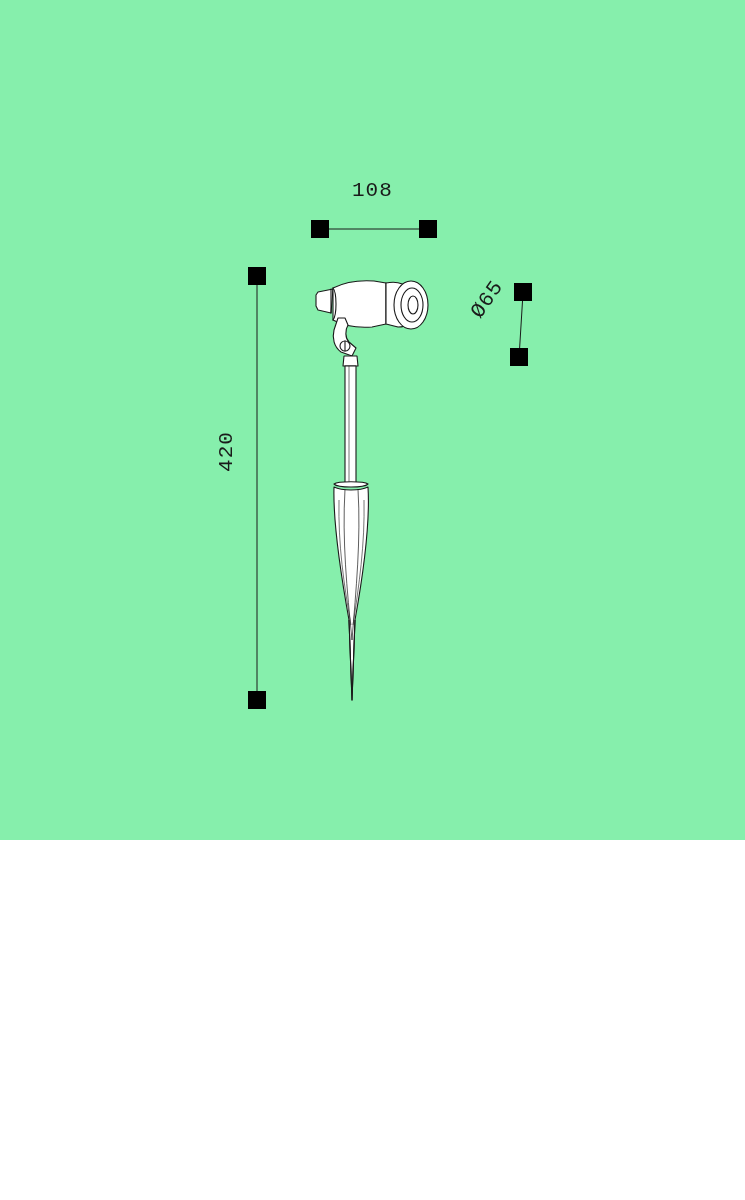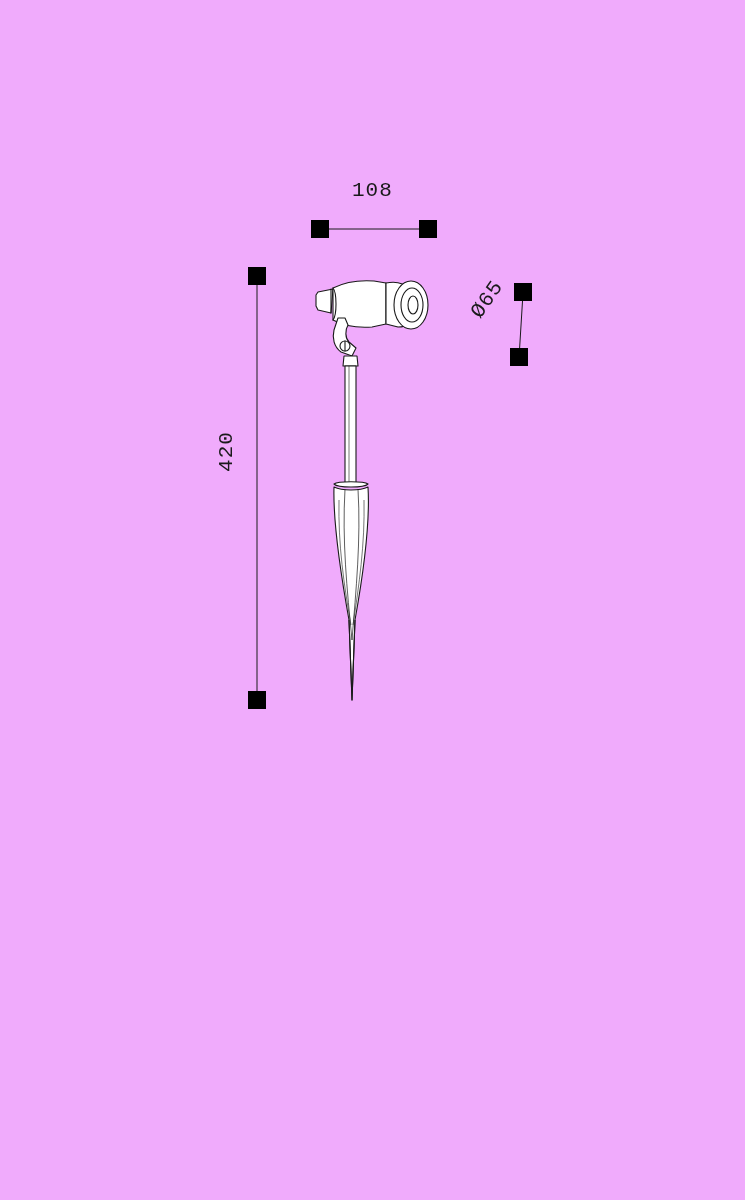--- a/index.html
+++ b/index.html
@@ -9,22 +9,22 @@
   }
   body {
     width: 745px;
     height: 1200px;
     font-family: "Liberation Sans", sans-serif;
     overflow: hidden;
   }
   #sheet {
     position: relative;
     width: 745px;
-    height: 1200px;
-    background: #f0abfc;
+    height: 840px;
+    background: #86efac;
   }
   .dim-text {
     position: absolute;
     font-family: "Liberation Mono", monospace;
     font-size: 21px;
     letter-spacing: 1px;
     color: #1a1a1a;
     white-space: nowrap;
   }
   #dim-width-label {

